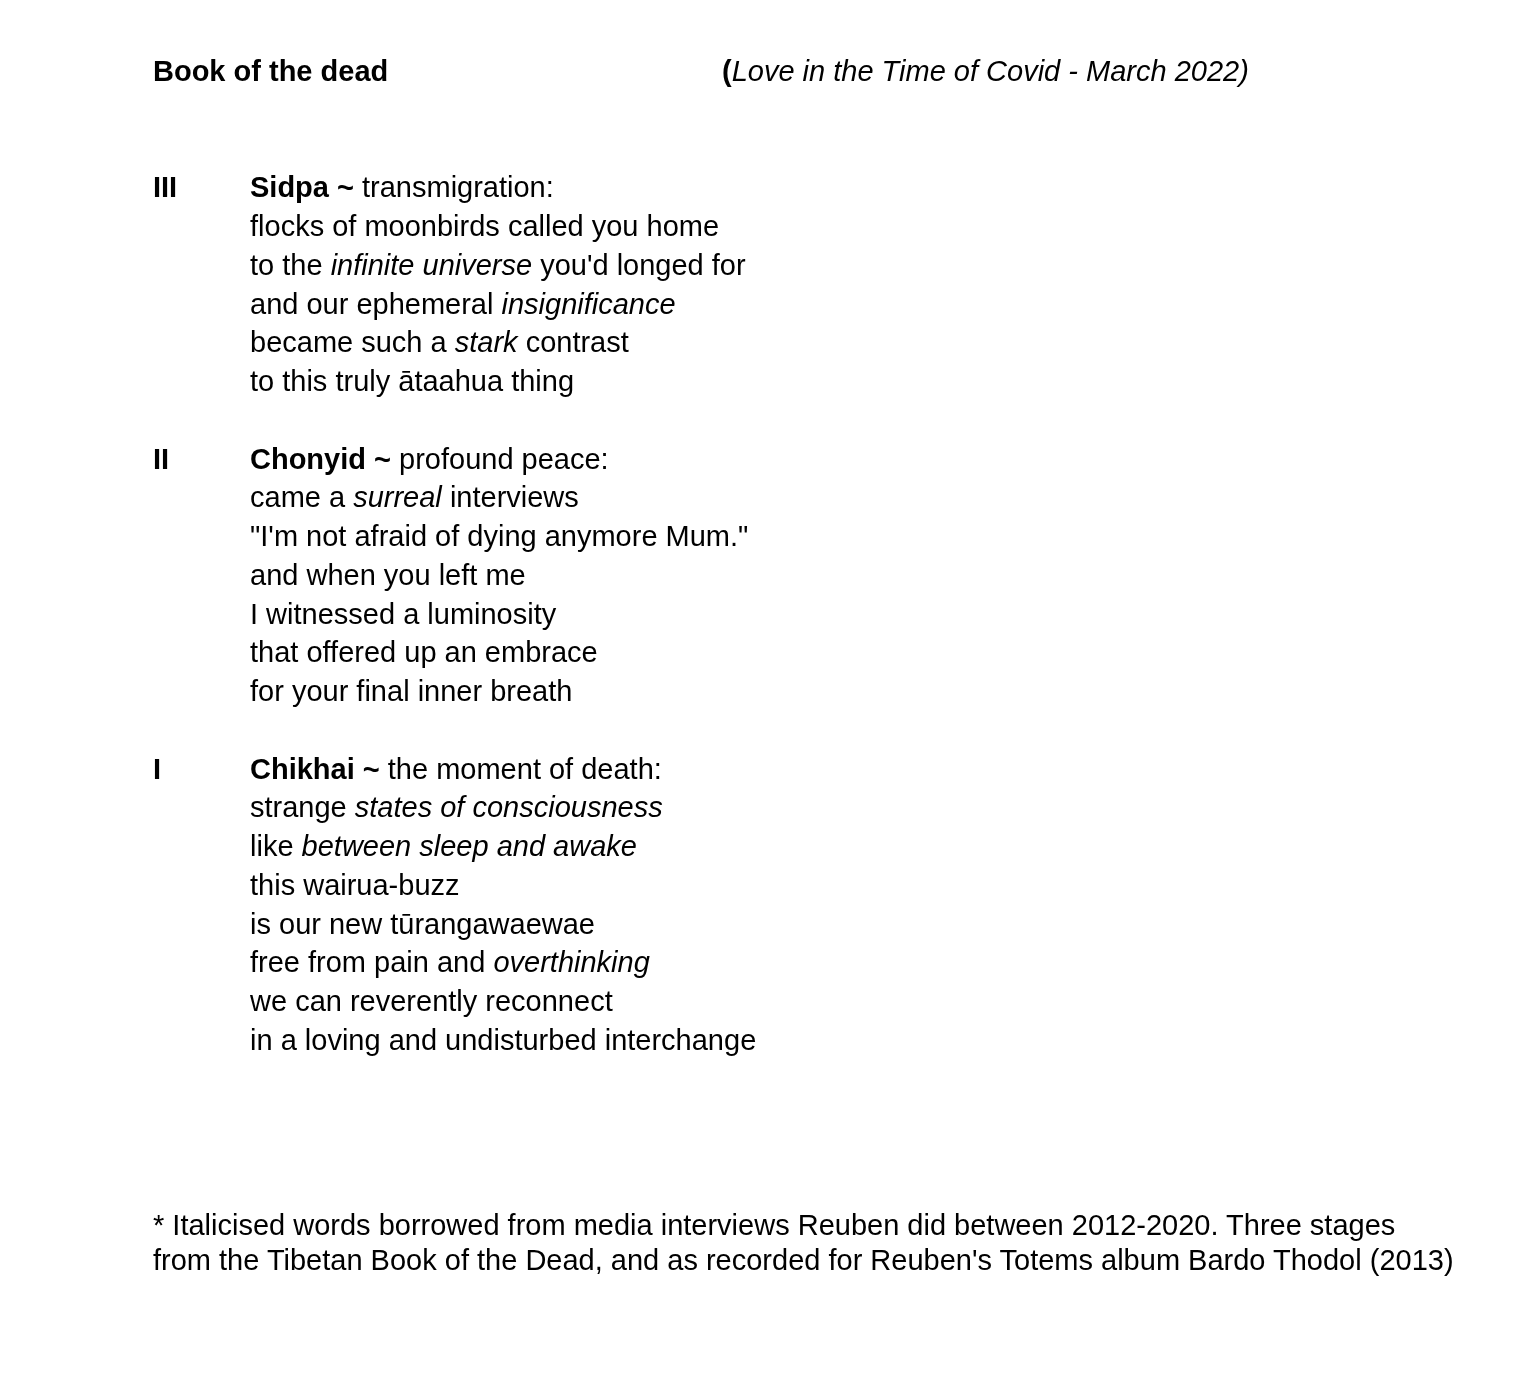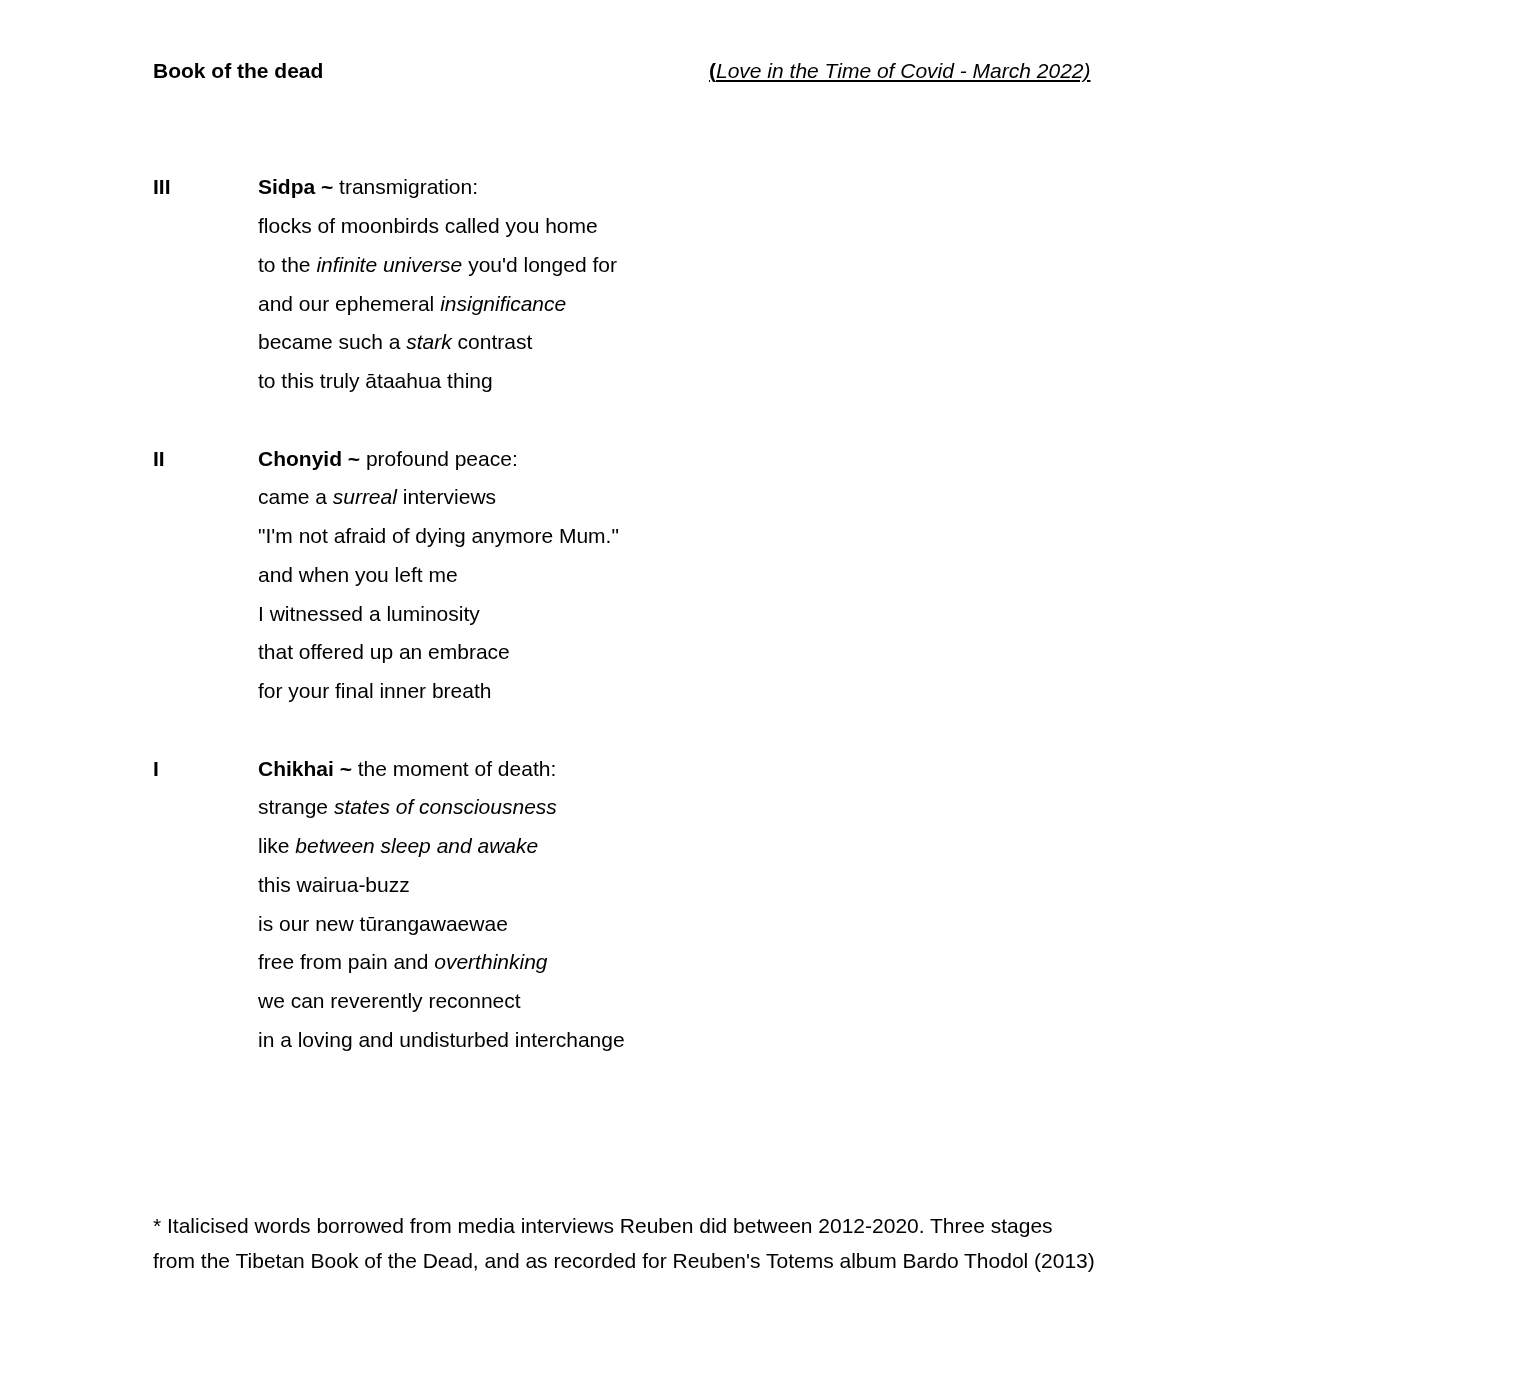--- a/index.html
+++ b/index.html
@@ -8,50 +8,48 @@
     background: #ffffff;
   }
   .page {
     position: relative;
     width: 1532px;
     height: 1392px;
     box-sizing: border-box;
     background: #ffffff;
     color: #000000;
     font-family: "Liberation Sans", "DejaVu Sans", sans-serif;
-    font-size: 21px;
+    font-size: 29px;
     line-height: 38.75px;
     padding: 52px 30px 0 153px;
     overflow: hidden;
   }
   .title-row {
     position: relative;
     height: 38.75px;
     white-space: nowrap;
   }
   .title {
     font-weight: bold;
   }
   .subtitle {
     position: absolute;
-    left: 556px;
+    left: 569px;
     top: 0;
-    text-decoration: underline;
   }
   .subtitle .paren {
     font-weight: bold;
     font-style: normal;
   }
   .subtitle .sub-italic {
     font-style: italic;
   }
   .poem-body .stanza {
     display: flex;
     margin-top: 38.75px;
-    gap: 8px;
   }
   .poem-body .stanza:first-child {
     margin-top: 77.5px;
   }
   .numeral {
     flex: none;
     width: 97px;
     font-weight: bold;
   }
   .stanza-lines {

